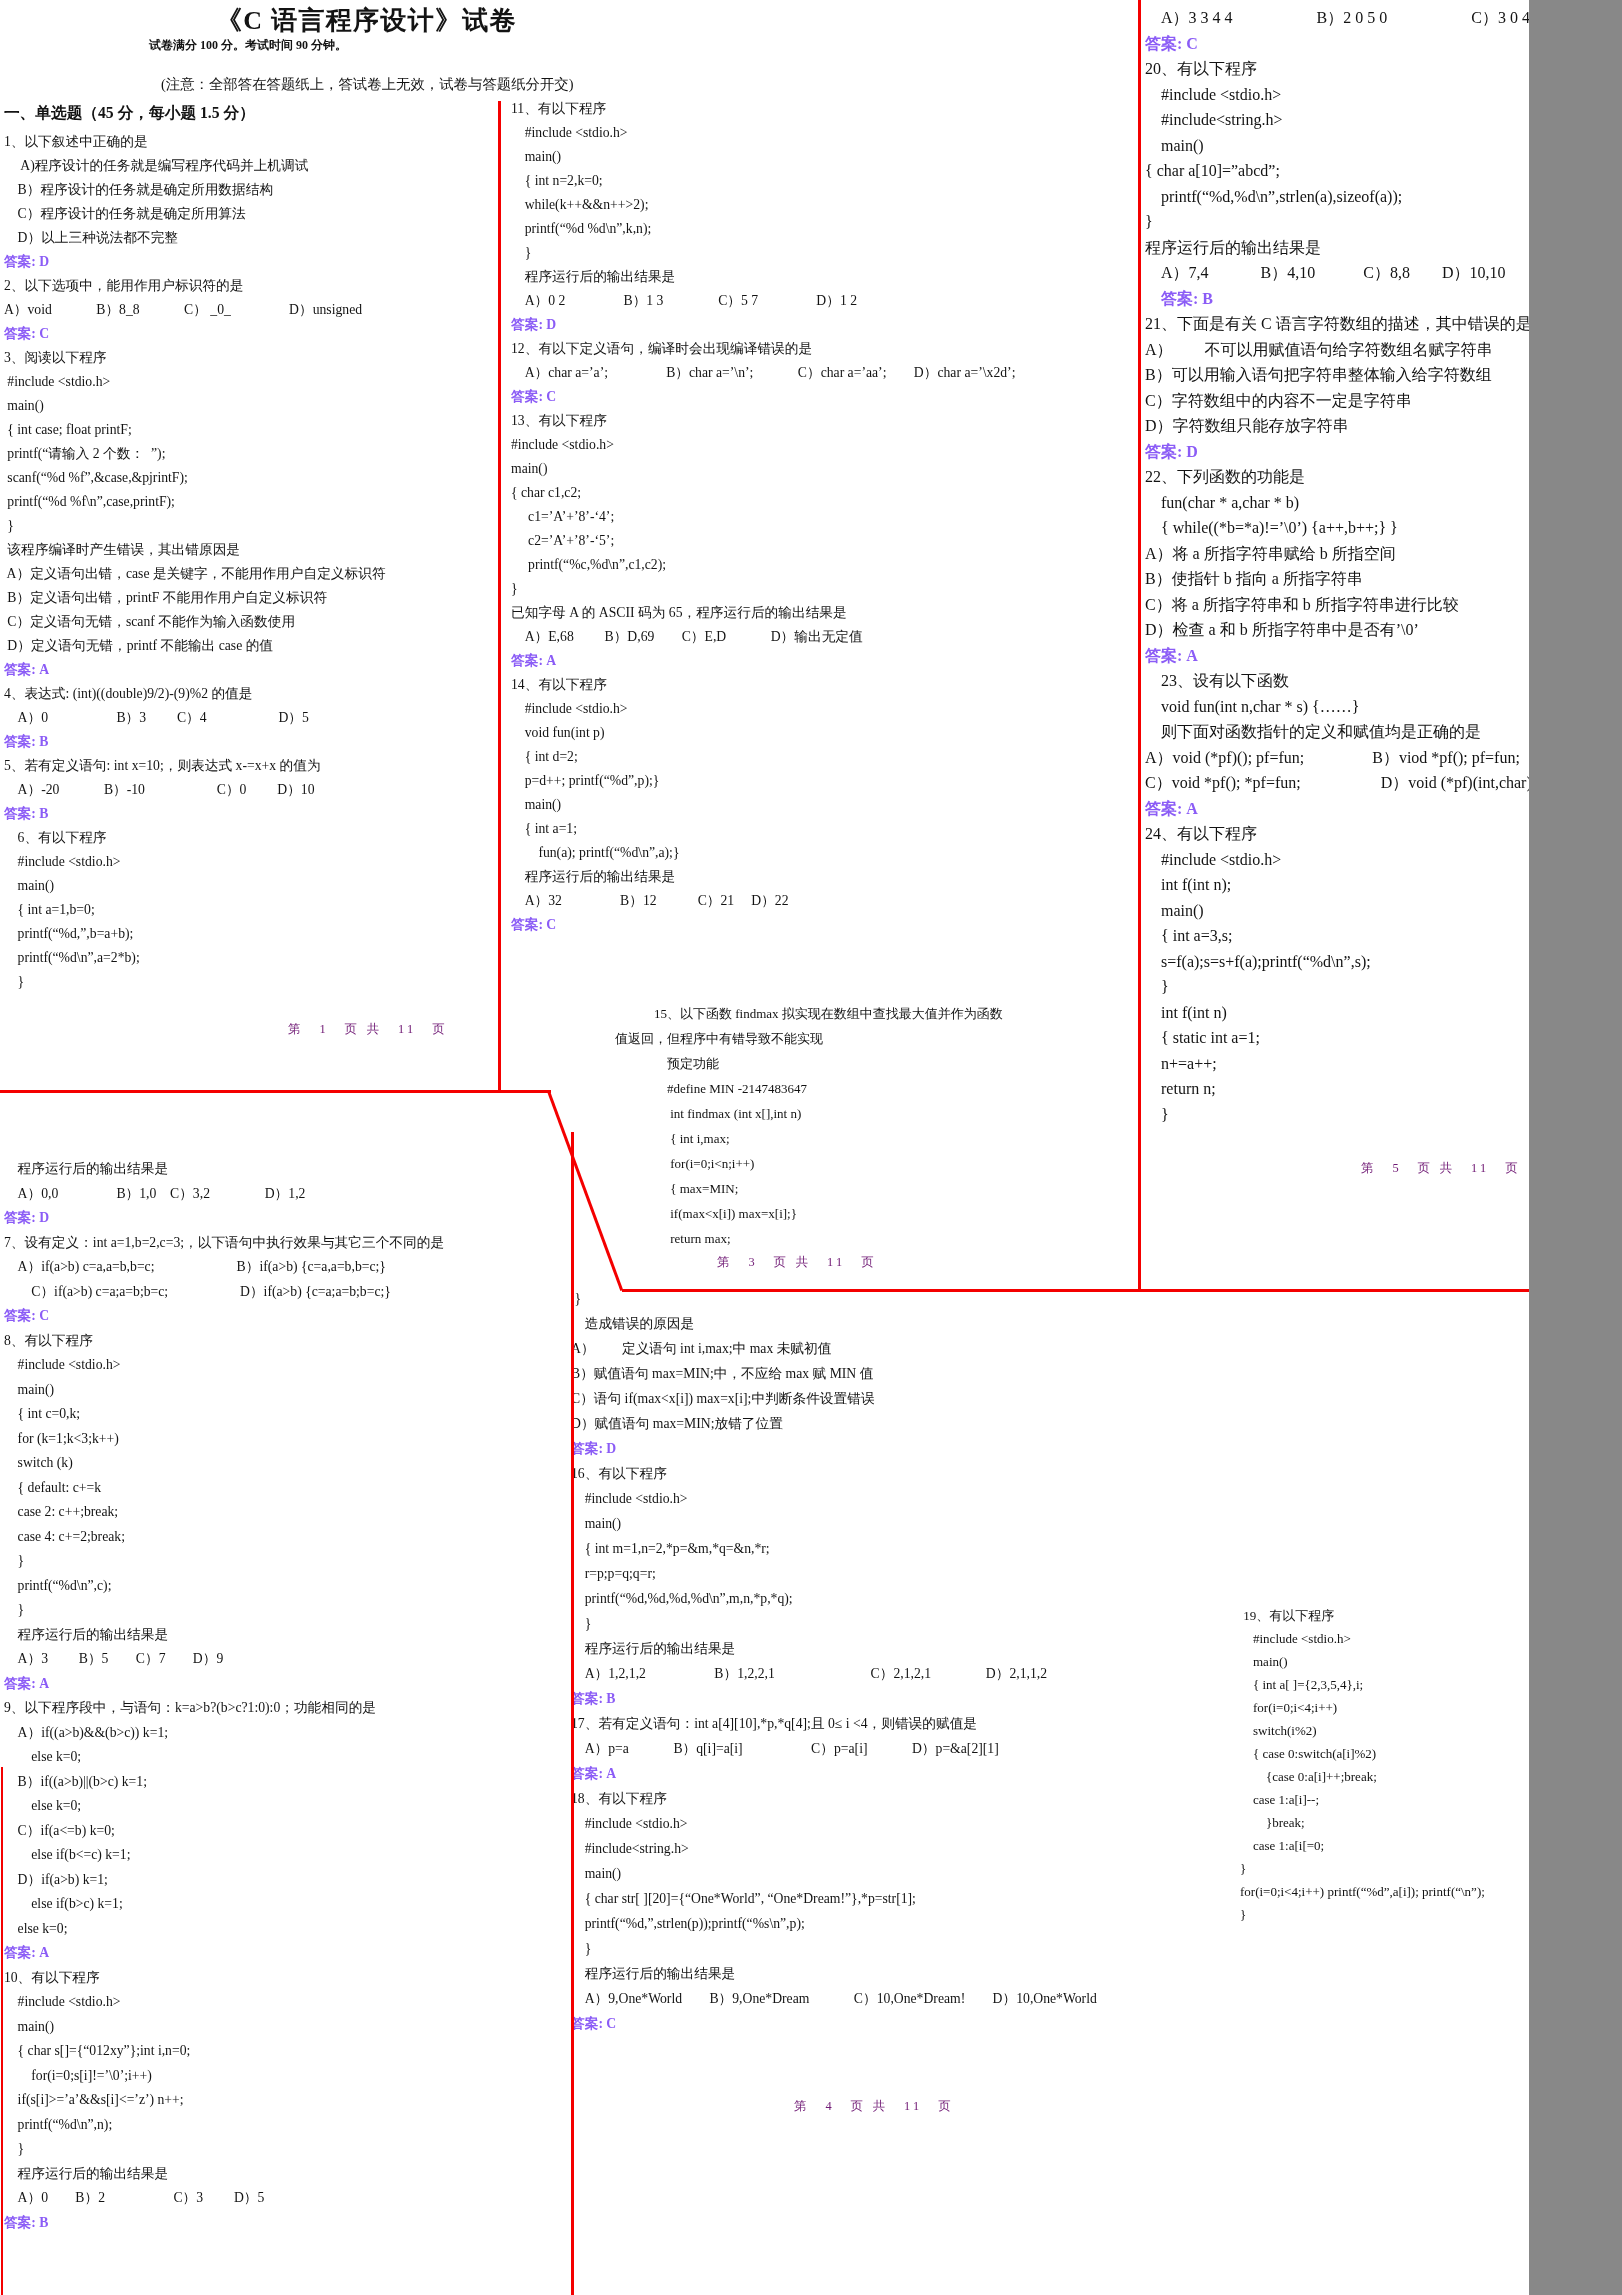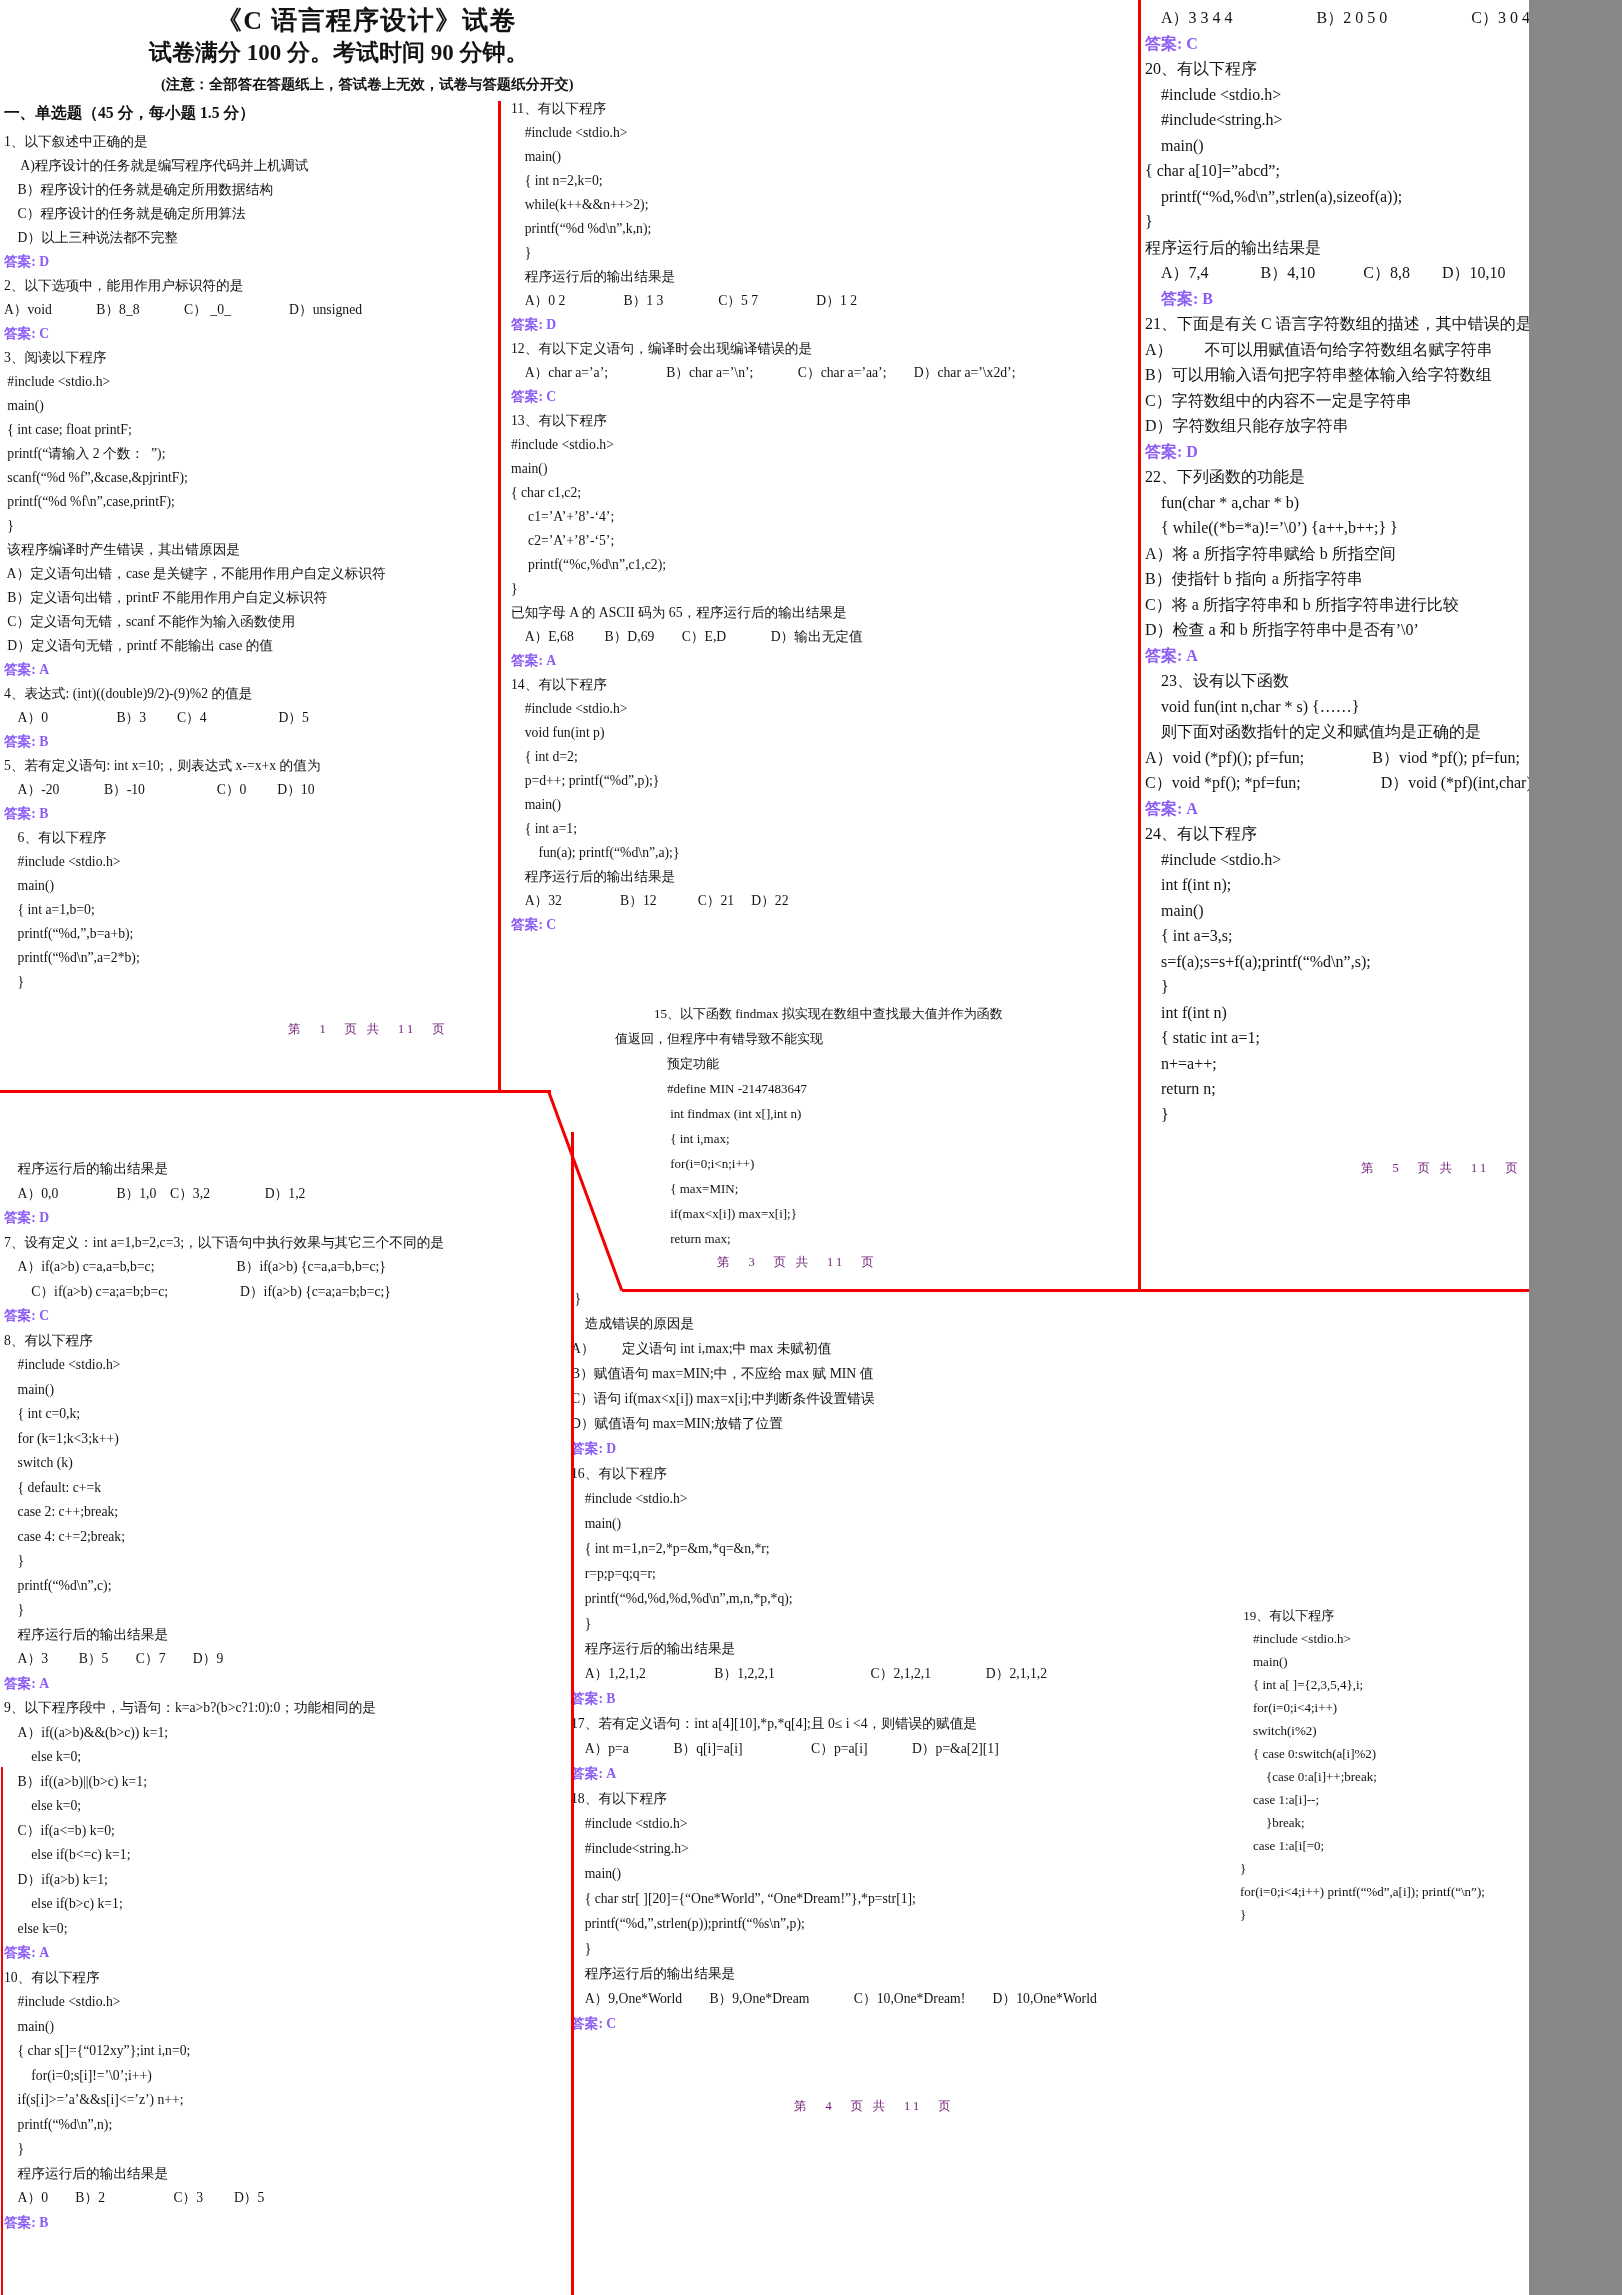--- a/index.html
+++ b/index.html
@@ -1,21 +1,21 @@
 <!DOCTYPE html>
 <html style="font-size:10.5px"><head>
 <meta charset="utf-8">
 <style>
   html,body{margin:0;padding:0;background:#888;}
   #canvas{position:relative;width:1529px;height:2295px;background:#ffffff;overflow:hidden;
           font-family:"Liberation Serif","DejaVu Serif",serif;color:#131313;}
   .abs{position:absolute;white-space:pre;}
   #doc-title{left:216px;top:2.6px;font-size:26px;font-weight:bold;letter-spacing:1.3px;}
-  #doc-subtitle{left:149px;top:37px;font-size:23px;font-weight:bold;}
-  #doc-note{left:161px;top:75px;font-size:14.4px;font-weight:bold;}
+  #doc-subtitle{left:149px;top:37px;font-size:12px;font-weight:bold;}
+  #doc-note{left:161px;top:75px;font-size:14.4px;font-weight:normal;}
   #section-heading{left:3.9px;top:103px;font-size:15.7px;font-weight:bold;font-family:Liberation Serif, serif;}
   .col{position:absolute;white-space:pre;}
   #p1 {left:3.9px;   top:130px;  width:500px; font-size:13.7px; line-height:24px;}
   #p2 {left:3.9px;   top:1157px; width:589px; font-size:13.7px; line-height:24.5px;}
   #p3 {left:511px; top:97px;  width:648px; font-size:13.7px; line-height:24px;}
   #p15{left:511px; top:1001px; width:628px; font-size:13px; line-height:25px;}
   #p4 {left:571px; top:1286px; width:674px;font-size:13.7px; line-height:25px;}
   #p5 {left:1145px;top:5.2px;    width:478px; font-size:16px; line-height:25.5px;}
   #q19{left:1214px;top:1604px; width:406px; font-size:13px; line-height:23px;}
   .ln{white-space:pre;}

